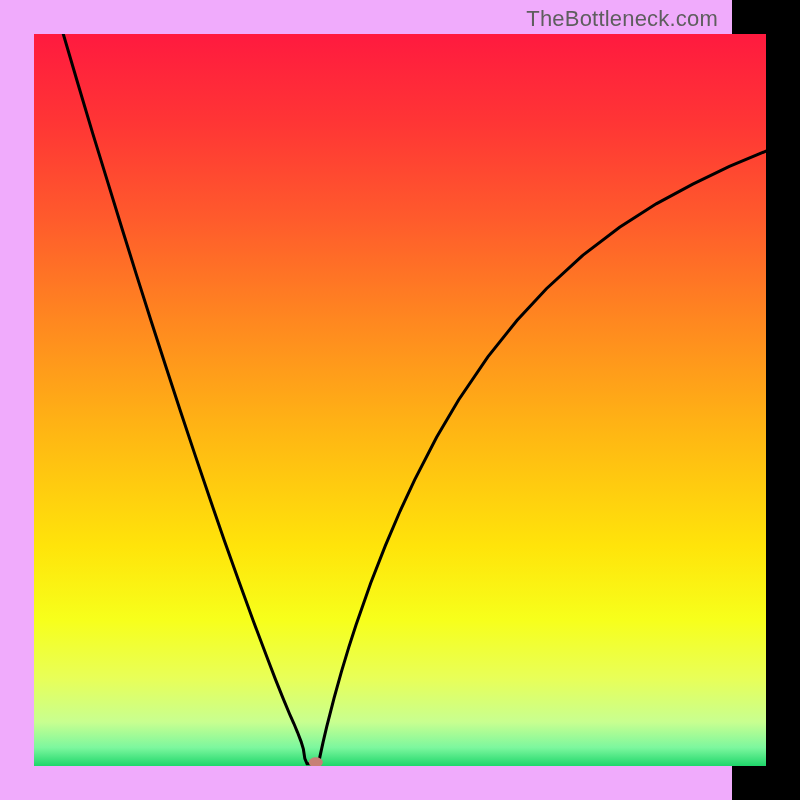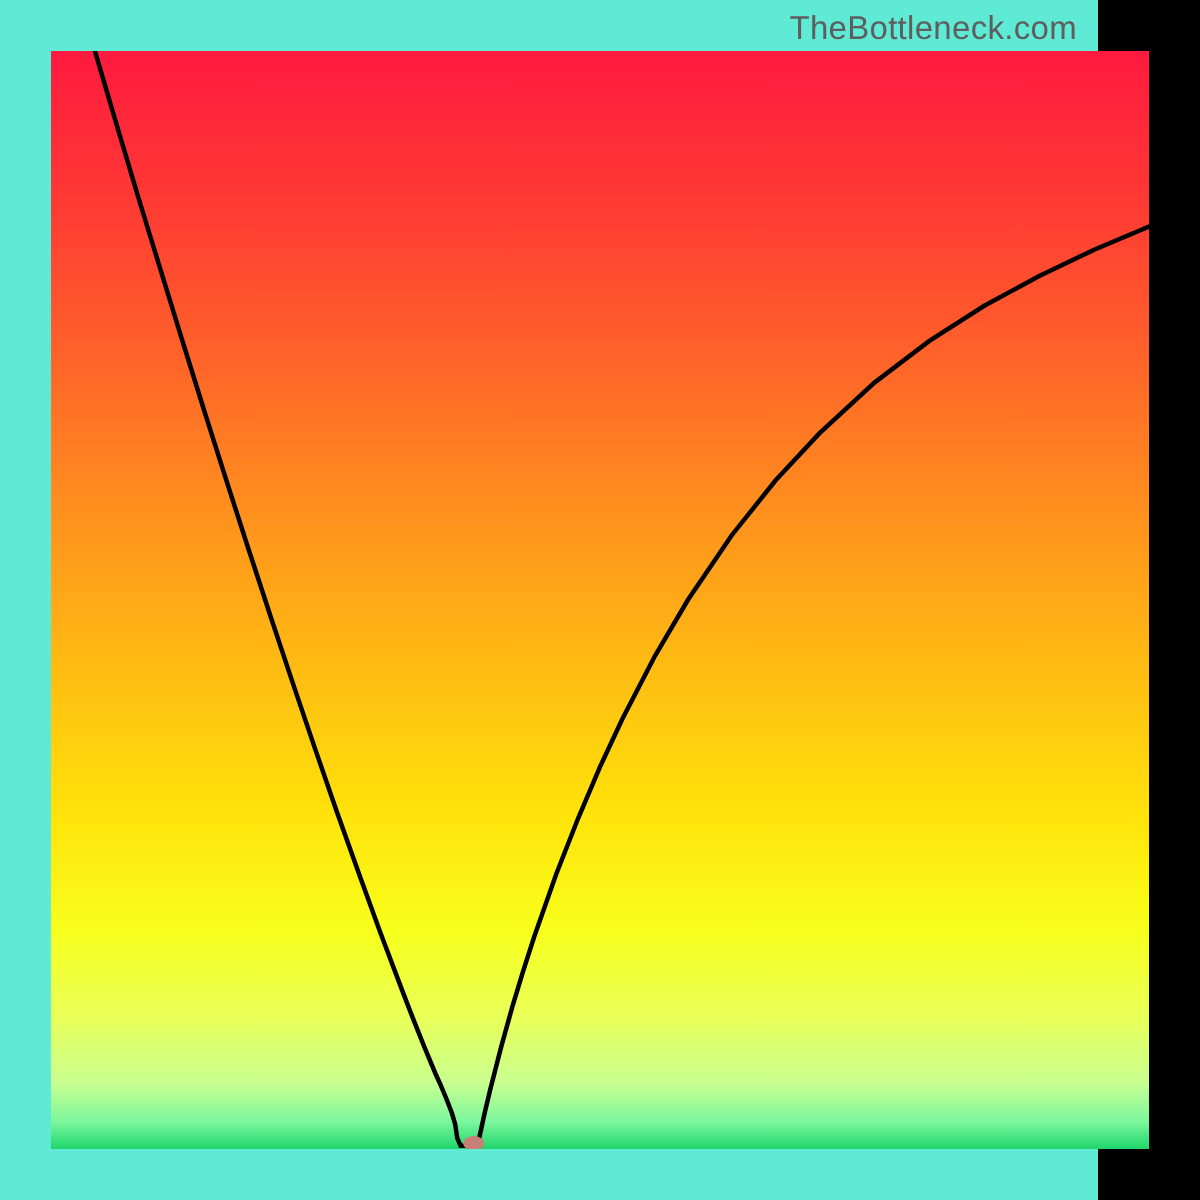--- a/index.html
+++ b/index.html
@@ -10,21 +10,21 @@
     background: #000;
     overflow: hidden;
     font-family: Arial, Helvetica, sans-serif;
   }
   .frame {
     position: absolute;
     left: 0;
     top: 0;
     width: 732px;
     height: 800px;
-    background: #5eead4;
+    background: #f0abfc;
   }
   .plot-area {
     position: absolute;
     left: 34px;
     top: 34px;
     width: 732px;
     height: 732px;
   }
   .plot-area svg {
     display: block;

